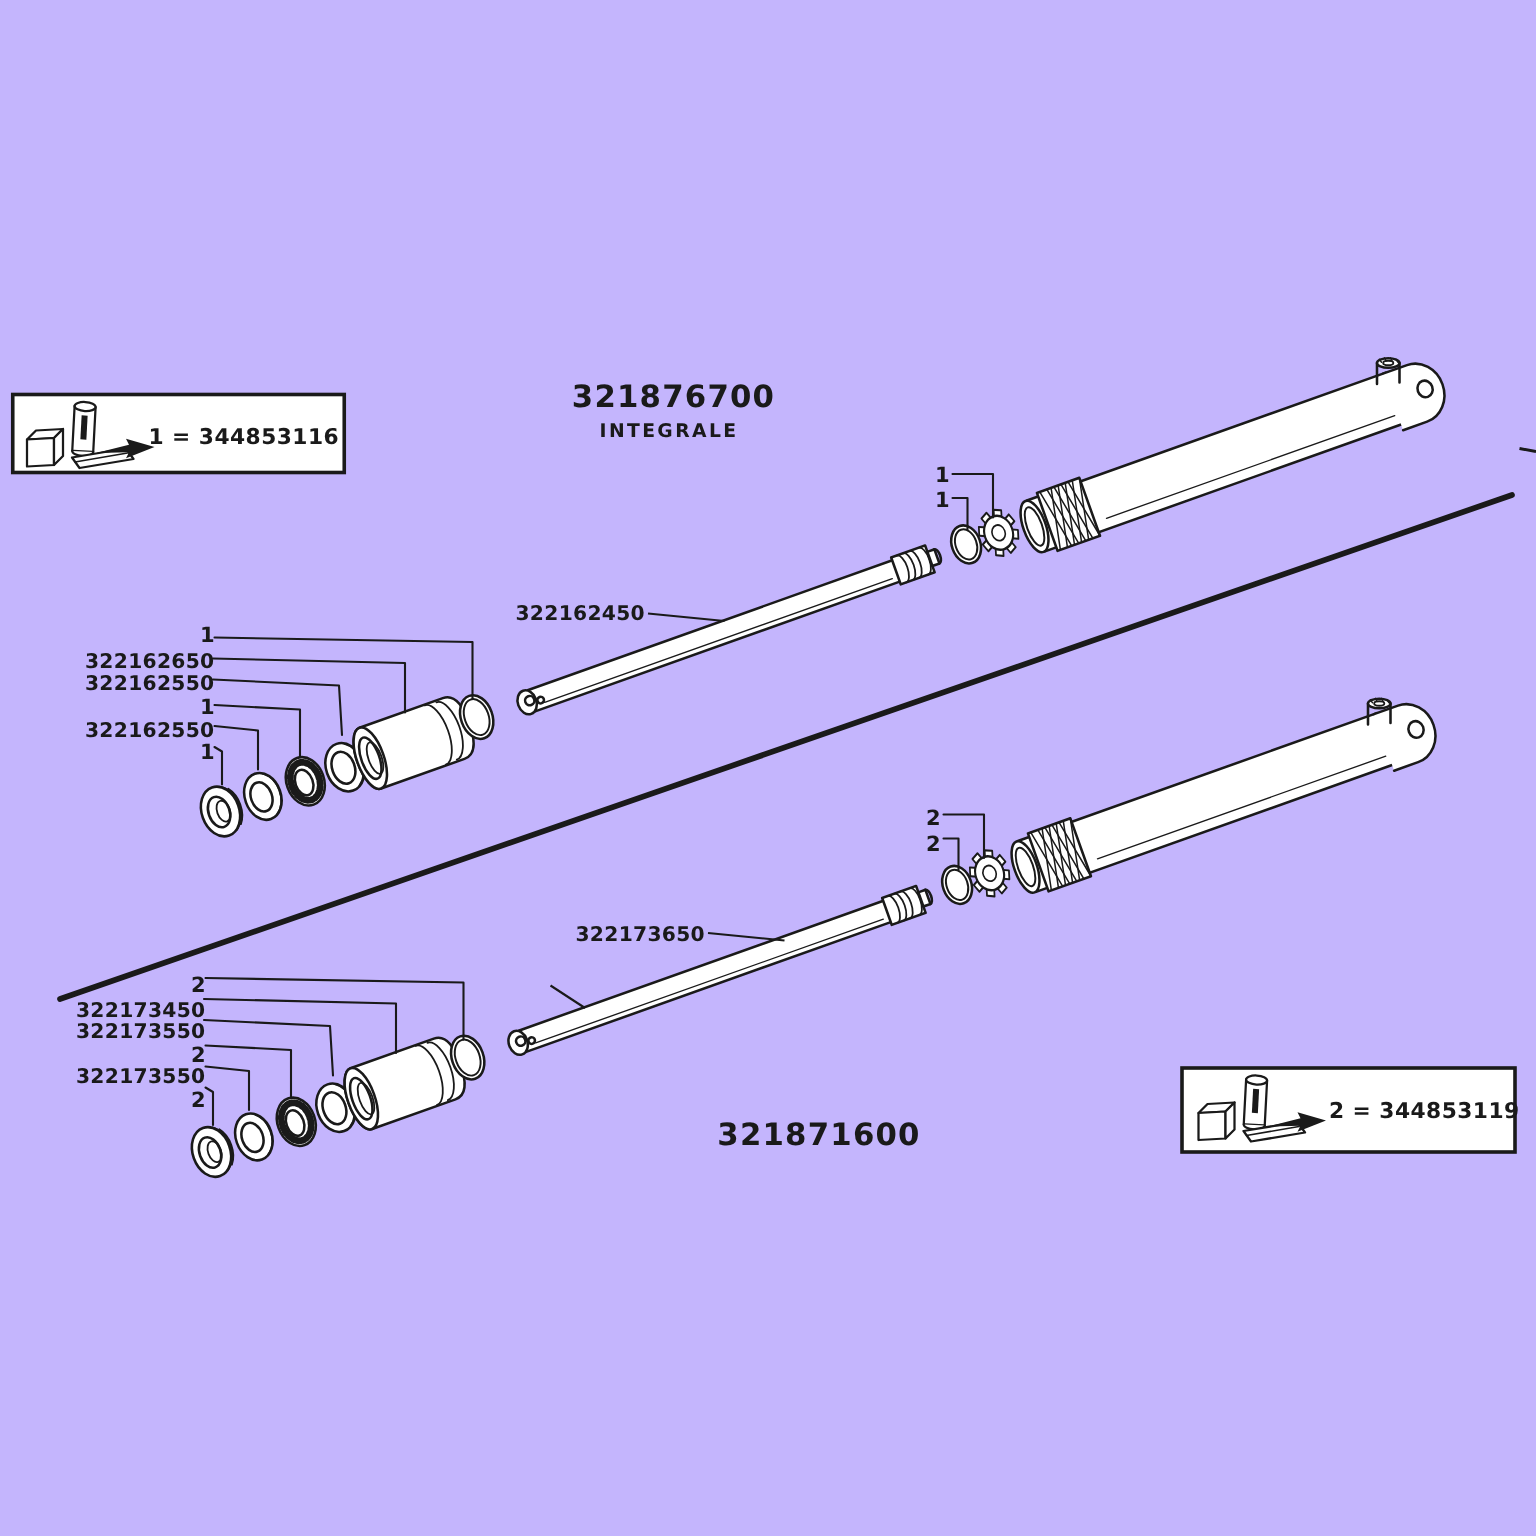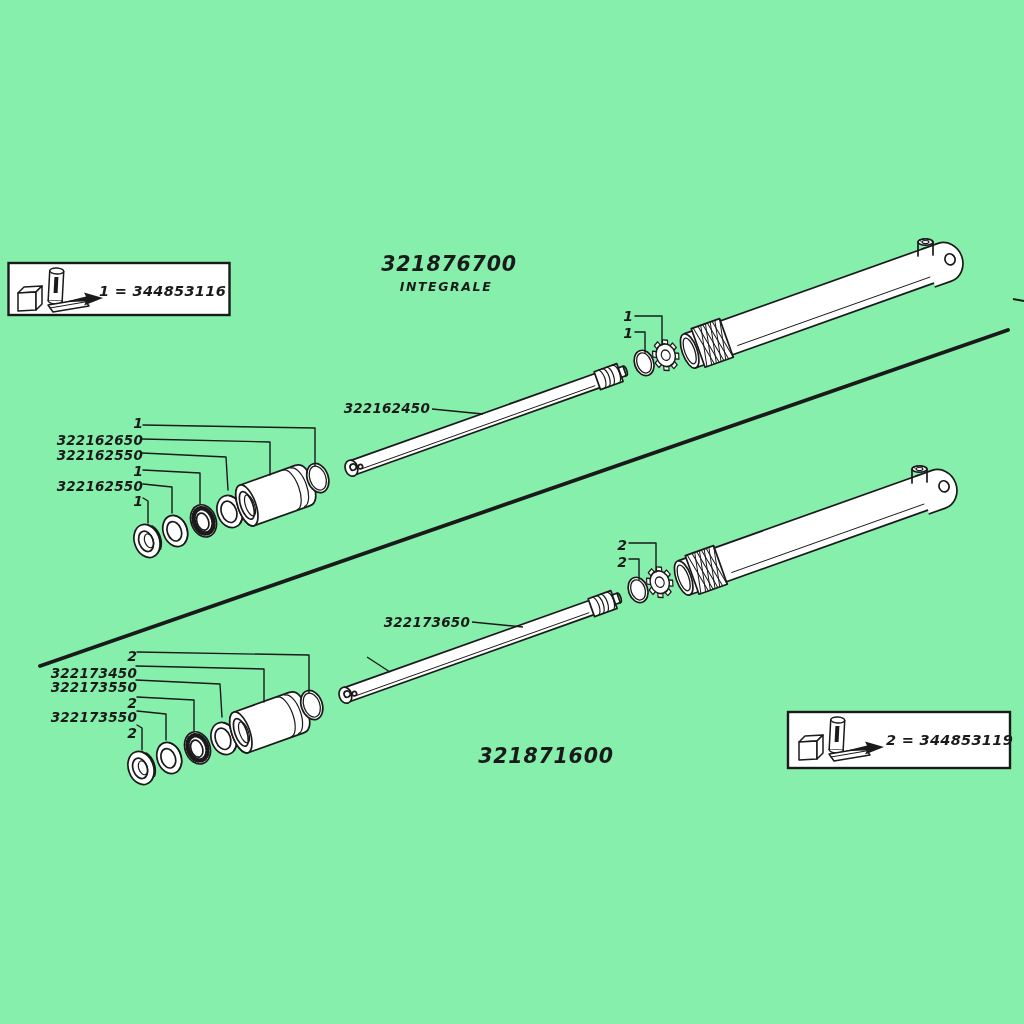--- a/index.html
+++ b/index.html
@@ -1,16 +1,16 @@
 <!DOCTYPE html>
 <html><head>
 <meta charset="utf-8">
 <style>
   html,body{margin:0;padding:0;background:#ffffff;}
-  .page{position:relative;width:1024px;height:1024px;background:#86efac;overflow:hidden;font-style:italic;}
+  .page{position:relative;width:1024px;height:1024px;background:#c4b5fd;overflow:hidden;}
   svg{display:block;}
   text{font-family:"DejaVu Sans","Liberation Sans",sans-serif;font-weight:bold;fill:#1a1a1a;}
   .part-num{font-size:13.5px;letter-spacing:0.2px;}
   .kit-ref{font-size:14px;}
   .asm-title{font-size:20.5px;letter-spacing:0.8px;}
   .asm-subtitle{font-size:12.5px;letter-spacing:1.6px;}
   .legend-text{font-size:14.5px;letter-spacing:0.3px;}
 </style>
 </head>
 <body>

